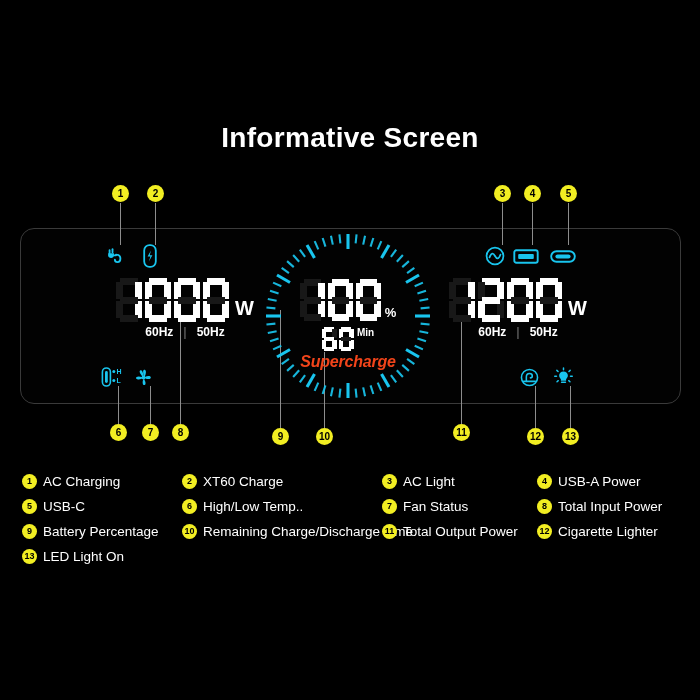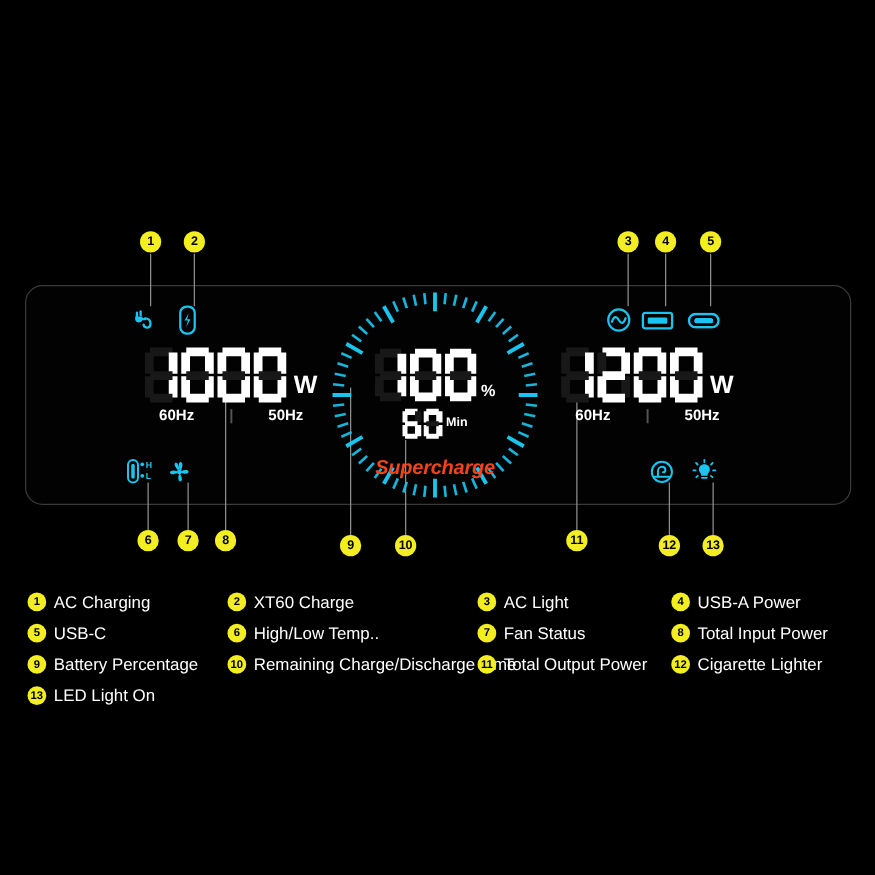--- a/index.html
+++ b/index.html
@@ -98,49 +98,49 @@
     margin-left: 6px;
     margin-bottom: 2px;
   }
   .hz {
     display: flex;
     justify-content: center;
     color: #ffffff;
     font-size: 12px;
     font-weight: bold;
     margin-top: 3px;
-    gap: 28px;
+    gap: 10px;
   }
 
   
   .gauge {
     position: absolute;
     left: 263px; top: 231px;
     width: 170px; height: 170px;
     z-index: 3;
   }
   .center-stack {
     position: absolute;
     left: 263px; top: 231px;
     width: 170px; height: 170px;
     z-index: 4;
     display: flex;
     flex-direction: column;
     align-items: center;
   }
   .pct-row { display: flex; align-items: flex-end; margin-top: 48px; }
   .pct-sym { color:#ffffff; font-size: 13px; font-weight: bold; margin-left: 4px; margin-bottom: 1px;}
-  .min-row { display: flex; align-items: center; margin-top: 6px; }
+  .min-row { display: flex; align-items: flex-start; margin-top: 6px; }
   .min-sym { color:#ffffff; font-size: 10px; font-weight: bold; margin-left: 3px; margin-bottom: 1px;}
   .supercharge {
     color: #f1441a;
     font-size: 16px;
     font-weight: bold;
     font-style: italic;
-    margin-top: 15px;
+    margin-top: 2px;
     letter-spacing: -0.2px;
   }
 
   
   .legend {
     position: absolute;
     left: 22px; top: 474px;
     width: 660px;
   }
   .legend-row {
@@ -171,20 +171,21 @@
     color: #ffffff;
     font-size: 13.5px;
     white-space: nowrap;
   }
 </style>
 </head>
 <body>
 
 <div id="root">
 
+  <div class="title">Informative Screen</div>
 
   <div class="panel"></div>
 
   <div id="callout-layer">
       <div class="lead" style="left:120px; top:203px; height:42px;"></div>
       <div class="badge" style="left:112px; top:185px;">1</div>
       <div class="lead" style="left:155px; top:203px; height:42px;"></div>
       <div class="badge" style="left:147px; top:185px;">2</div>
       <div class="lead" style="left:502px; top:203px; height:42px;"></div>
       <div class="badge" style="left:494px; top:185px;">3</div>

